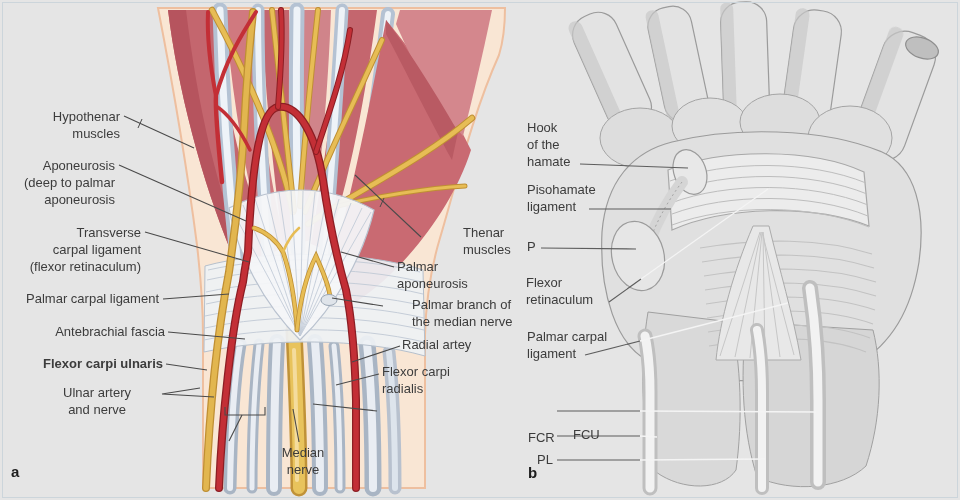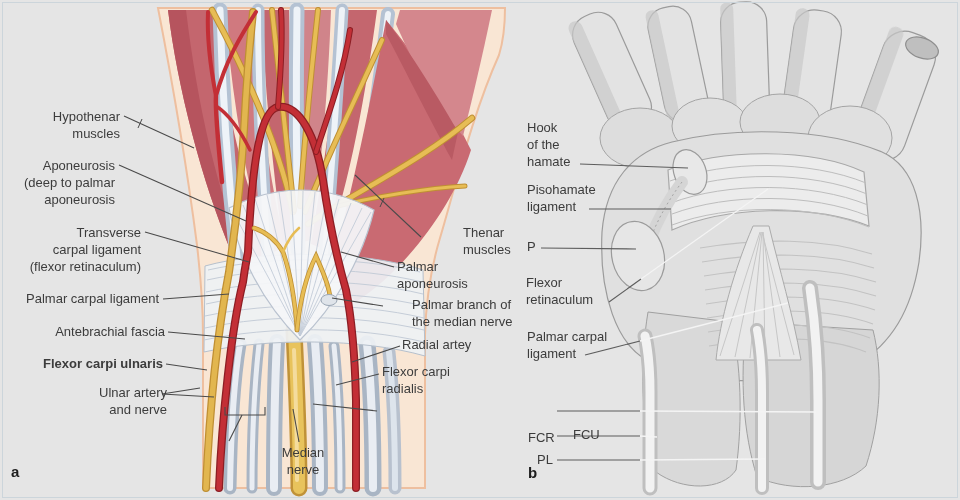--- a/index.html
+++ b/index.html
@@ -283,21 +283,21 @@
 muscles</div>
   <div class="lbl ra" style="right:845px; top:157px;">Aponeurosis
 (deep to palmar
 aponeurosis</div>
   <div class="lbl ra" style="right:819px; top:224px;">Transverse
 carpal ligament
 (flexor retinaculum)</div>
   <div class="lbl ra" style="right:801px; top:290px;">Palmar carpal ligament</div>
   <div class="lbl ra" style="right:795px; top:323px;">Antebrachial fascia</div>
   <div class="lbl ra" style="right:797px; top:355px;font-weight:bold;">Flexor carpi ulnaris</div>
-  <div class="lbl ra" style="right:793px; top:384px;">Ulnar artery
+  <div class="lbl ra" style="right:829px; top:384px;text-align:center;">Ulnar artery
 and nerve</div>
   <div class="lbl ca" style="left:274px; top:444px; width:58px;">Median
 nerve</div>
   <div class="lbl" style="left:425px; top:224px;margin-left:38px;">Thenar
 muscles</div>
   <div class="lbl" style="left:397px; top:258px;">Palmar
 aponeurosis</div>
   <div class="lbl" style="left:386px; top:296px;margin-left:26px;">Palmar branch of
 the median nerve</div>
   <div class="lbl" style="left:402px; top:336px;">Radial artey</div>

